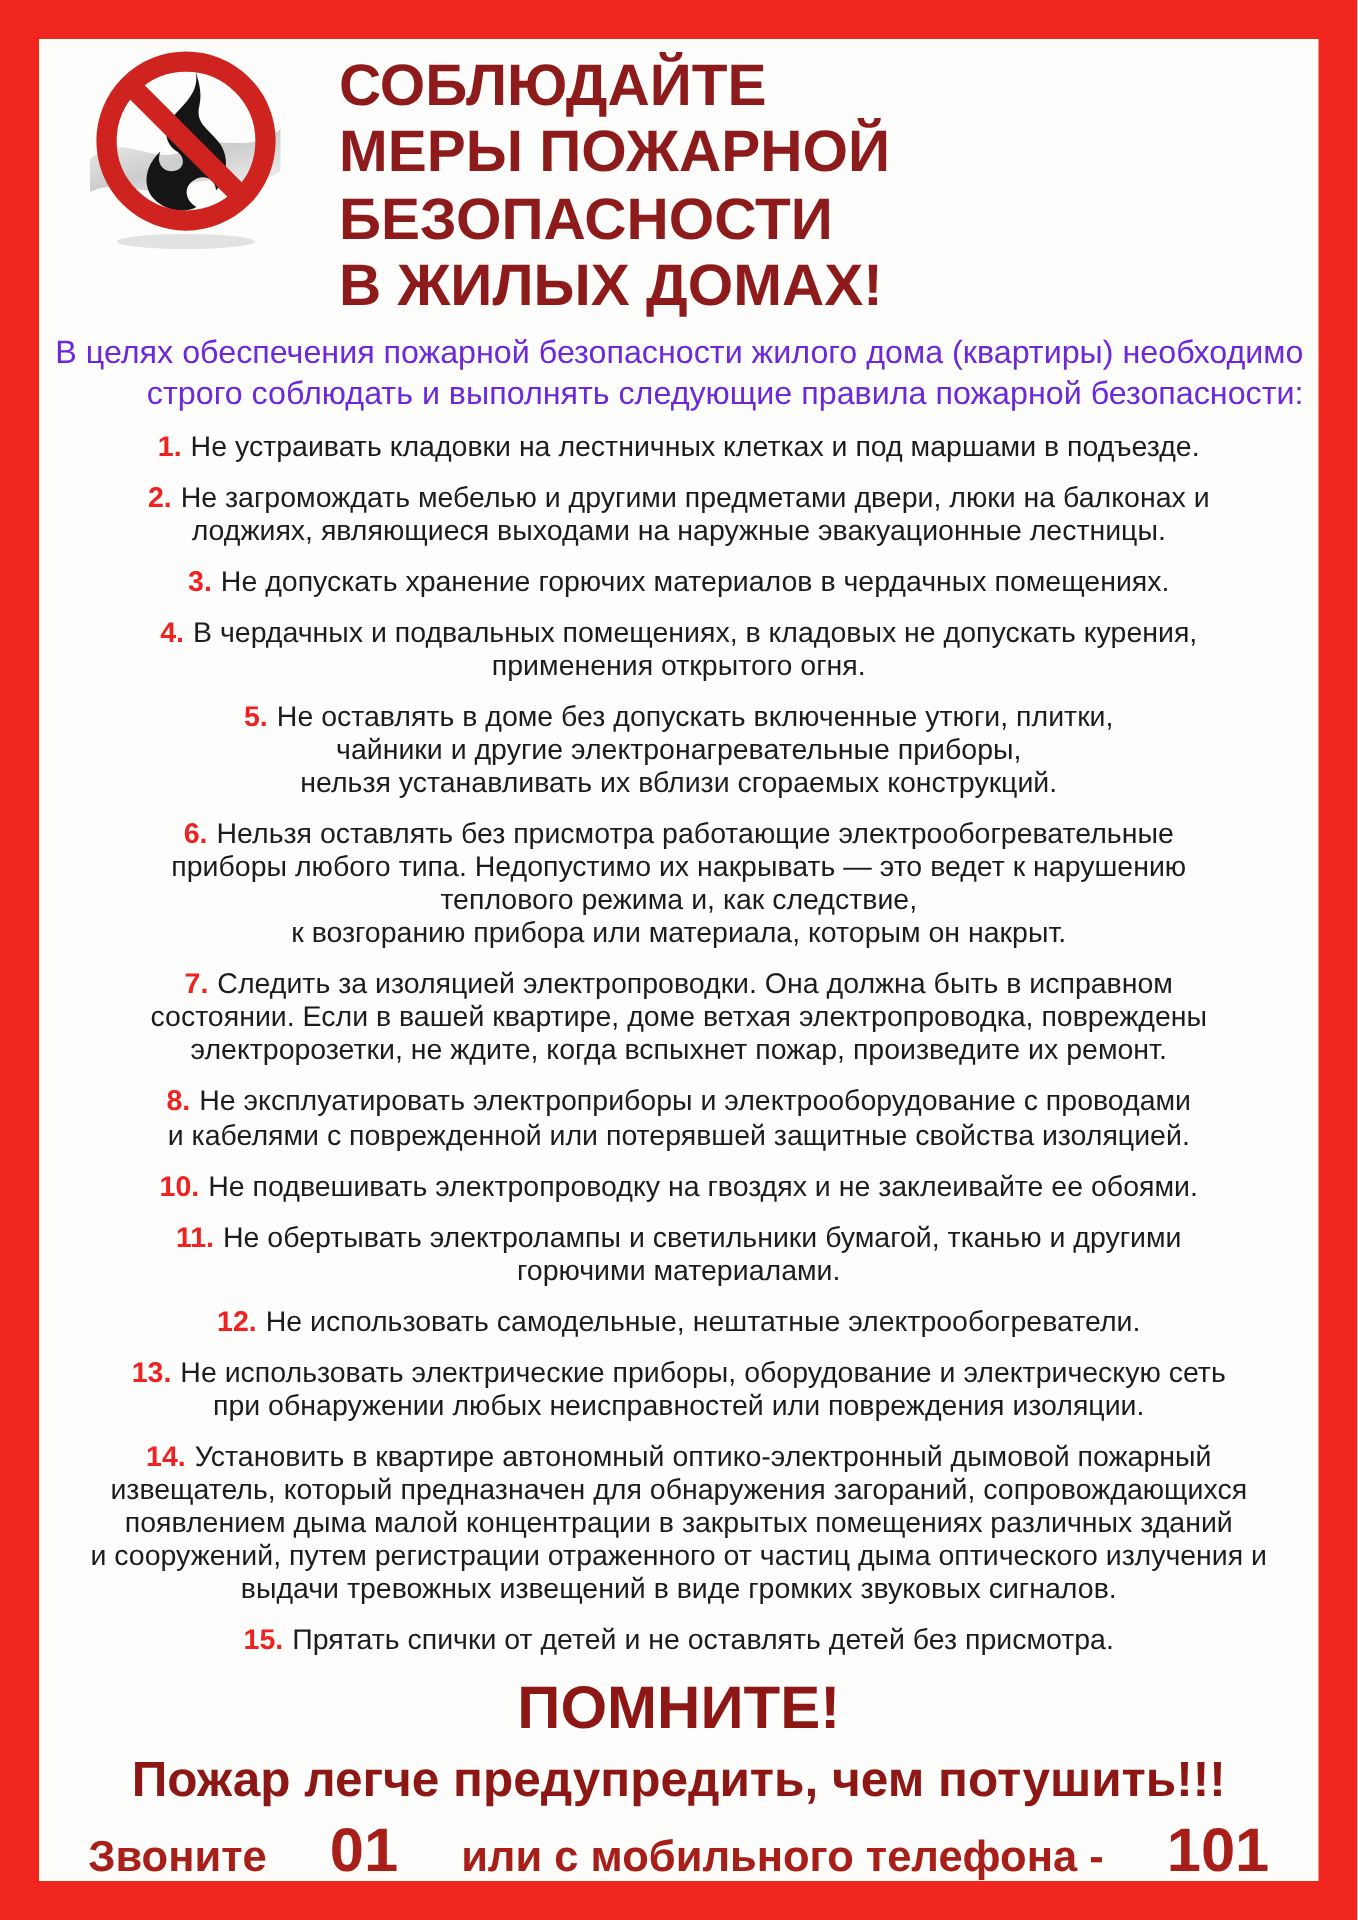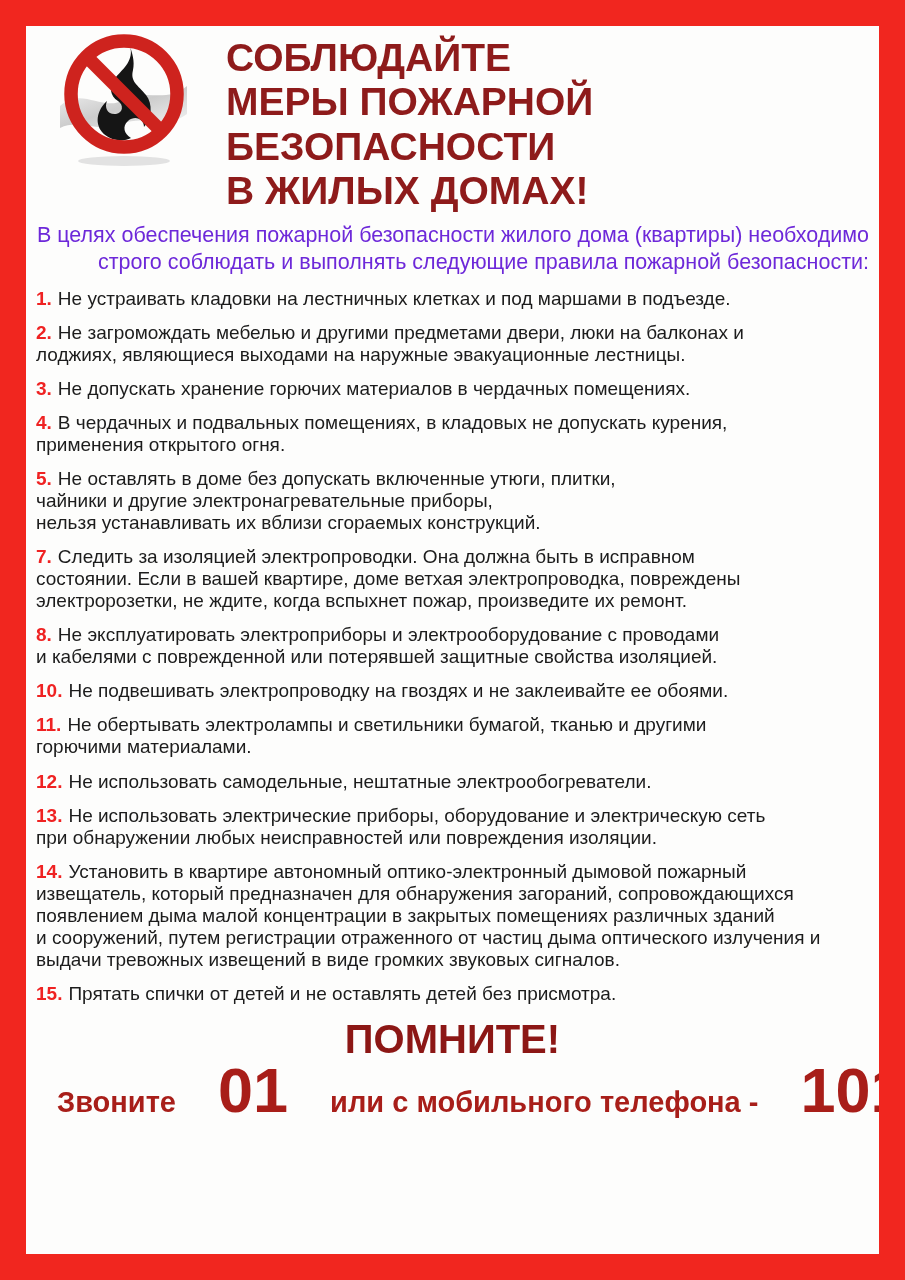--- a/index.html
+++ b/index.html
@@ -26,40 +26,40 @@
     color:#8E1B1B; line-height:1.14;
     text-align:left; white-space:pre-line;
   }
   .intro{
     margin:8px 0 0; text-align:right;
     color:#6d28d9; font-size:21.5px; line-height:1.26;
     white-space:pre-line;
   }
   .rules{ margin-top:0; }
   .rule{
-    margin:12px 0; text-align:left;
+    margin:12px 0; text-align:center;
     font-size:19px; line-height:1.16;
     color:#1C1C1C; white-space:pre-line;
   }
   .rule .num{ color:#EF2222; font-weight:bold; margin-right:6px; }
   .footer{ text-align:center; }
   .remember{
     margin:10px 0 0; font-size:40px; font-weight:bold;
     color:#8C1715; line-height:1.12;
   }
   .slogan{
     margin:6px 0 0; font-size:33px; font-weight:bold;
     color:#8C1715; line-height:1.12;
   }
   .call-line{
     margin:4px 0 0; font-size:29px; font-weight:bold;
     color:#A81E19; line-height:48px; white-space:nowrap;
   }
   .call-line span{ margin:0 21px; }
-  .call-line .big{ font-size:63px; }
+  .call-line .big{ font-size:41px; }
 </style>
 </head>
 <body>
 
 <div class="poster">
   <div class="inner">
 
     <div class="header">
       <div class="icon-wrap">
         <svg width="132" height="138" viewBox="0 0 132 138" xmlns="http://www.w3.org/2000/svg">
@@ -88,20 +88,24 @@
     <div class="rules">
       <p class="rule"><span class="num">1.</span><span>Не устраивать кладовки на лестничных клетках и под маршами в подъезде.</span></p>
       <p class="rule"><span class="num">2.</span><span>Не загромождать мебелью и другими предметами двери, люки на балконах и
 лоджиях, являющиеся выходами на наружные эвакуационные лестницы.</span></p>
       <p class="rule"><span class="num">3.</span><span>Не допускать хранение горючих материалов в чердачных помещениях.</span></p>
       <p class="rule"><span class="num">4.</span><span>В чердачных и подвальных помещениях, в кладовых не допускать курения,
 применения открытого огня.</span></p>
       <p class="rule"><span class="num">5.</span><span>Не оставлять в доме без допускать включенные утюги, плитки,
 чайники и другие электронагревательные приборы,
 нельзя устанавливать их вблизи сгораемых конструкций.</span></p>
+      <p class="rule"><span class="num">6.</span><span>Нельзя оставлять без присмотра работающие электрообогревательные
+приборы любого типа. Недопустимо их накрывать — это ведет к нарушению
+теплового режима и, как следствие,
+к возгоранию прибора или материала, которым он накрыт.</span></p>
       <p class="rule"><span class="num">7.</span><span>Следить за изоляцией электропроводки. Она должна быть в исправном
 состоянии. Если в вашей квартире, доме ветхая электропроводка, повреждены
 электророзетки, не ждите, когда вспыхнет пожар, произведите их ремонт.</span></p>
       <p class="rule"><span class="num">8.</span><span>Не эксплуатировать электроприборы и электрооборудование с проводами
 и кабелями с поврежденной или потерявшей защитные свойства изоляцией.</span></p>
       <p class="rule"><span class="num">10.</span><span>Не подвешивать электропроводку на гвоздях и не заклеивайте ее обоями.</span></p>
       <p class="rule"><span class="num">11.</span><span>Не обертывать электролампы и светильники бумагой, тканью и другими
 горючими материалами.</span></p>
       <p class="rule"><span class="num">12.</span><span>Не использовать самодельные, нештатные электрообогреватели.</span></p>
       <p class="rule"><span class="num">13.</span><span>Не использовать электрические приборы, оборудование и электрическую сеть
@@ -109,17 +113,18 @@
       <p class="rule"><span class="num">14.</span><span>Установить в квартире автономный оптико-электронный дымовой пожарный
 извещатель, который предназначен для обнаружения загораний, сопровождающихся
 появлением дыма малой концентрации в закрытых помещениях различных зданий
 и сооружений, путем регистрации отраженного от частиц дыма оптического излучения и
 выдачи тревожных извещений в виде громких звуковых сигналов.</span></p>
       <p class="rule"><span class="num">15.</span><span>Прятать спички от детей и не оставлять детей без присмотра.</span></p>
     </div>
 
     <div class="footer">
       <p class="remember">ПОМНИТЕ!</p>
+      <p class="slogan">Пожар легче предупредить, чем потушить!!!</p>
       <p class="call-line"><span>Звоните</span><span class="big">01</span><span>или с мобильного телефона -</span><span class="big">101</span></p>
     </div>
 
   </div>
 </div>
 
 </body></html>

